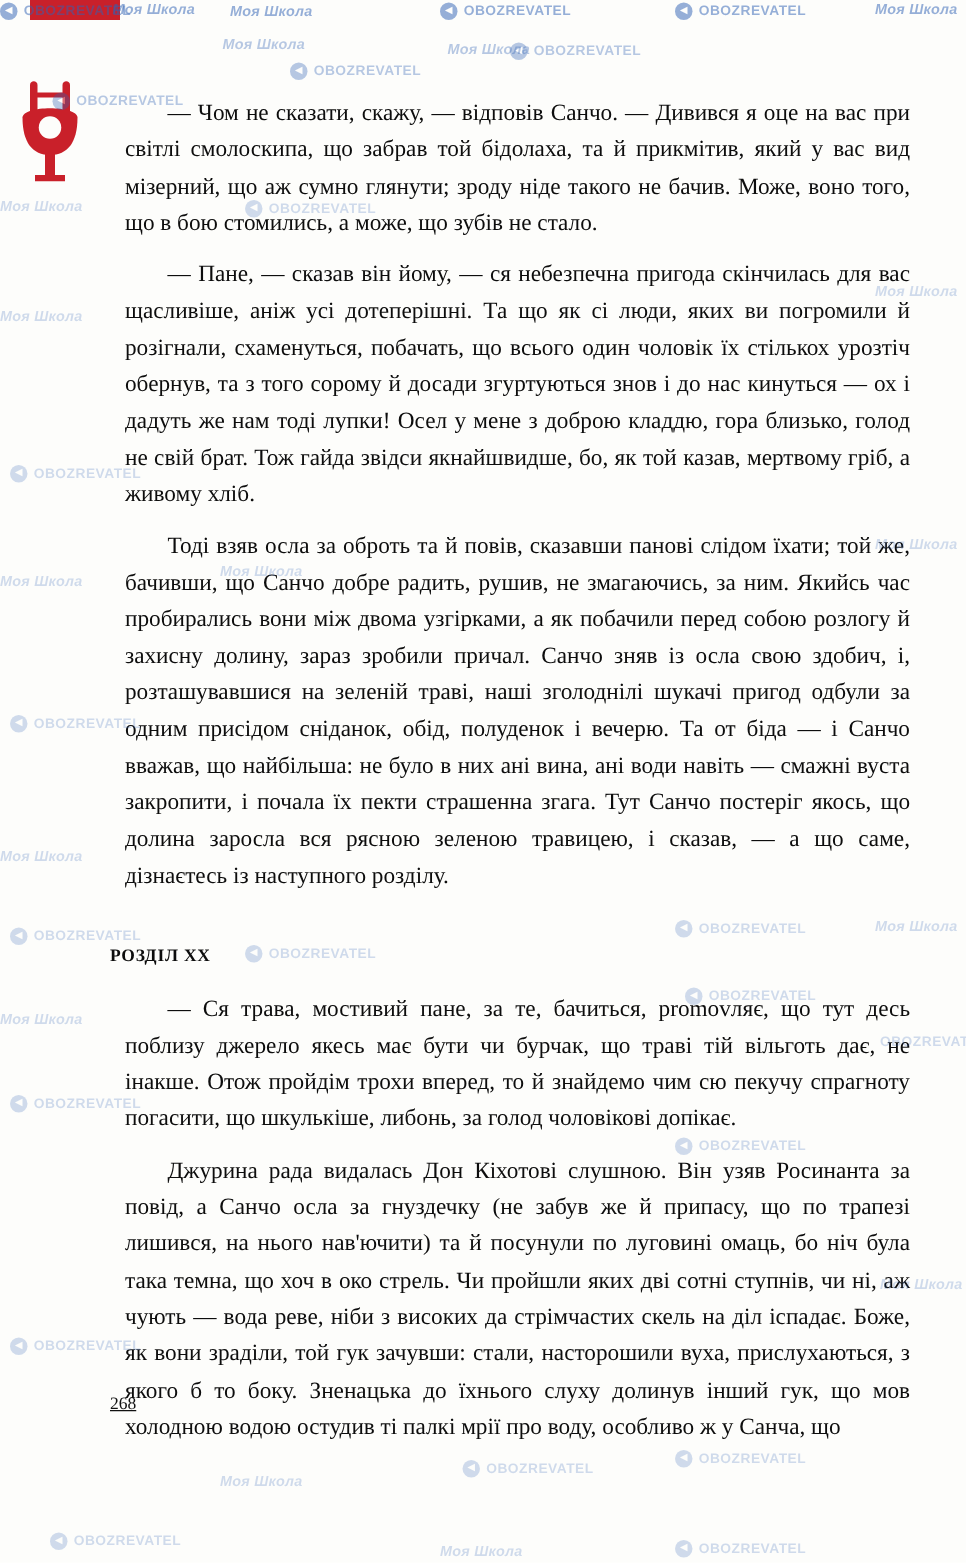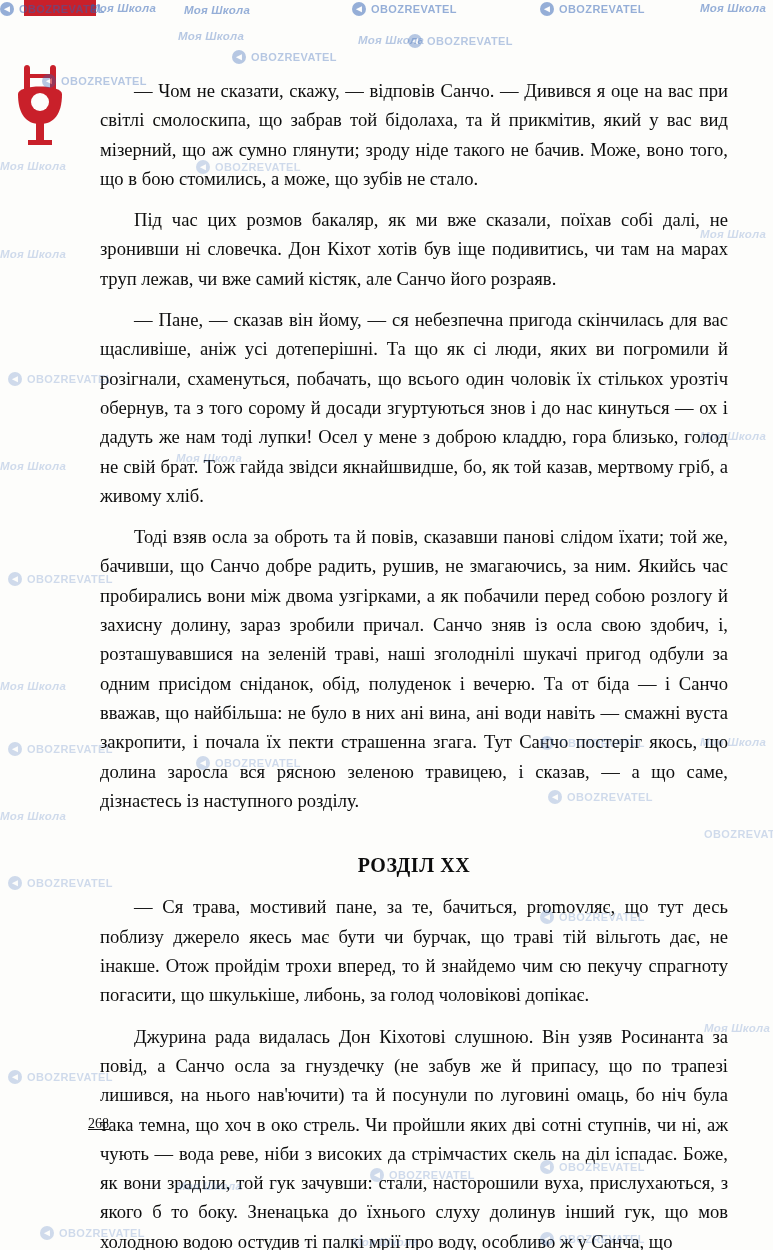--- a/index.html
+++ b/index.html
@@ -57,23 +57,23 @@
     text-justify: inter-word;
     hyphens: manual;
   }
   .para {
     margin: 12px;
     text-indent: 34px;
   }
 
   .chapter-heading {
     margin: 36px 0 10px 0;
-    text-align: center;
+    text-align: left;
     text-indent: 0;
-    font-size: 20px;
+    font-size: 14px;
     letter-spacing: 0.6px;
   }
 
   
   .page-number {
     position: absolute;
     left: 88px;
     top: 1116px;
     font-size: 14px;
     color: #111;
@@ -139,21 +139,20 @@
         <path d="M8 32 C8 22 52 22 52 32 C52 52 44 62 30 62 C16 62 8 52 8 32 Z"></path>
         <rect x="26" y="58" width="8" height="24"></rect>
         <rect x="18" y="78" width="24" height="5"></rect>
       </g>
       <circle cx="30" cy="40" r="9" fill="#fdfdfb"></circle>
     </svg>
   </div>
 
   <div class="text-column">
     <p class="para">— Чом не сказати, скажу, — відповів Санчо. — Дивився я оце на вас при світлі смолоскипа, що забрав той бідолаха, та й прикмітив, який у вас вид мізерний, що аж сумно глянути; зроду ніде такого не бачив. Може, воно того, що в бою стомились, а може, що зубів не стало.</p>
-    <p class="para">Під час цих розмов бакаляр, як ми вже сказали, поїхав собі далі, не зронивши ні словечка. Дон Кіхот хотів був іще подивитись, чи там на марах труп лежав, чи вже самий кістяк, але Санчо його розраяв.</p>
     <p class="para">— Пане, — сказав він йому, — ся небезпечна пригода скінчилась для вас щасливіше, аніж усі дотеперішні. Та що як сі люди, яких ви погромили й розігнали, схаменуться, побачать, що всього один чоловік їх стількох урозтіч обернув, та з того сорому й досади згуртуються знов і до нас кинуться — ох і дадуть же нам тоді лупки! Осел у мене з доброю кладдю, гора близько, голод не свій брат. Тож гайда звідси якнайшвидше, бо, як той казав, мертвому гріб, а живому хліб.</p>
     <p class="para">Тоді взяв осла за оброть та й повів, сказавши панові слідом їхати; той же, бачивши, що Санчо добре радить, рушив, не змагаючись, за ним. Якийсь час пробирались вони між двома узгірками, а як побачили перед собою розлогу й захисну долину, зараз зробили причал. Санчо зняв із осла свою здобич, і, розташувавшися на зеленій траві, наші зголоднілі шукачі пригод одбули за одним присідом сніданок, обід, полуденок і вечерю. Та от біда — і Санчо вважав, що найбільша: не було в них ані вина, ані води навіть — смажні вуста закропити, і почала їх пекти страшенна згага. Тут Санчо постеріг якось, що долина заросла вся рясною зеленою травицею, і сказав, — а що саме, дізнаєтесь із наступного розділу.</p>
 
     <h2 class="chapter-heading">РОЗДІЛ XX</h2>
 
     <p class="para">— Ся трава, мостивий пане, за те, бачиться, promovляє, що тут десь поблизу джерело якесь має бути чи бурчак, що траві тій вільготь дає, не інакше. Отож пройдім трохи вперед, то й знайдемо чим сю пекучу спрагноту погасити, що шкулькіше, либонь, за голод чоловікові допікає.</p>
     <p class="para">Джурина рада видалась Дон Кіхотові слушною. Він узяв Росинанта за повід, а Санчо осла за гнуздечку (не забув же й припасу, що по трапезі лишився, на нього нав'ючити) та й посунули по луговині омаць, бо ніч була така темна, що хоч в око стрель. Чи пройшли яких дві сотні ступнів, чи ні, аж чують — вода реве, ніби з високих да стрімчастих скель на діл іспадає. Боже, як вони зраділи, той гук зачувши: стали, насторошили вуха, прислухаються, з якого б то боку. Зненацька до їхнього слуху долинув інший гук, що мов холодною водою остудив ті палкі мрії про воду, особливо ж у Санча, що</p>
   </div>
 
   <div class="page-number">268</div>

